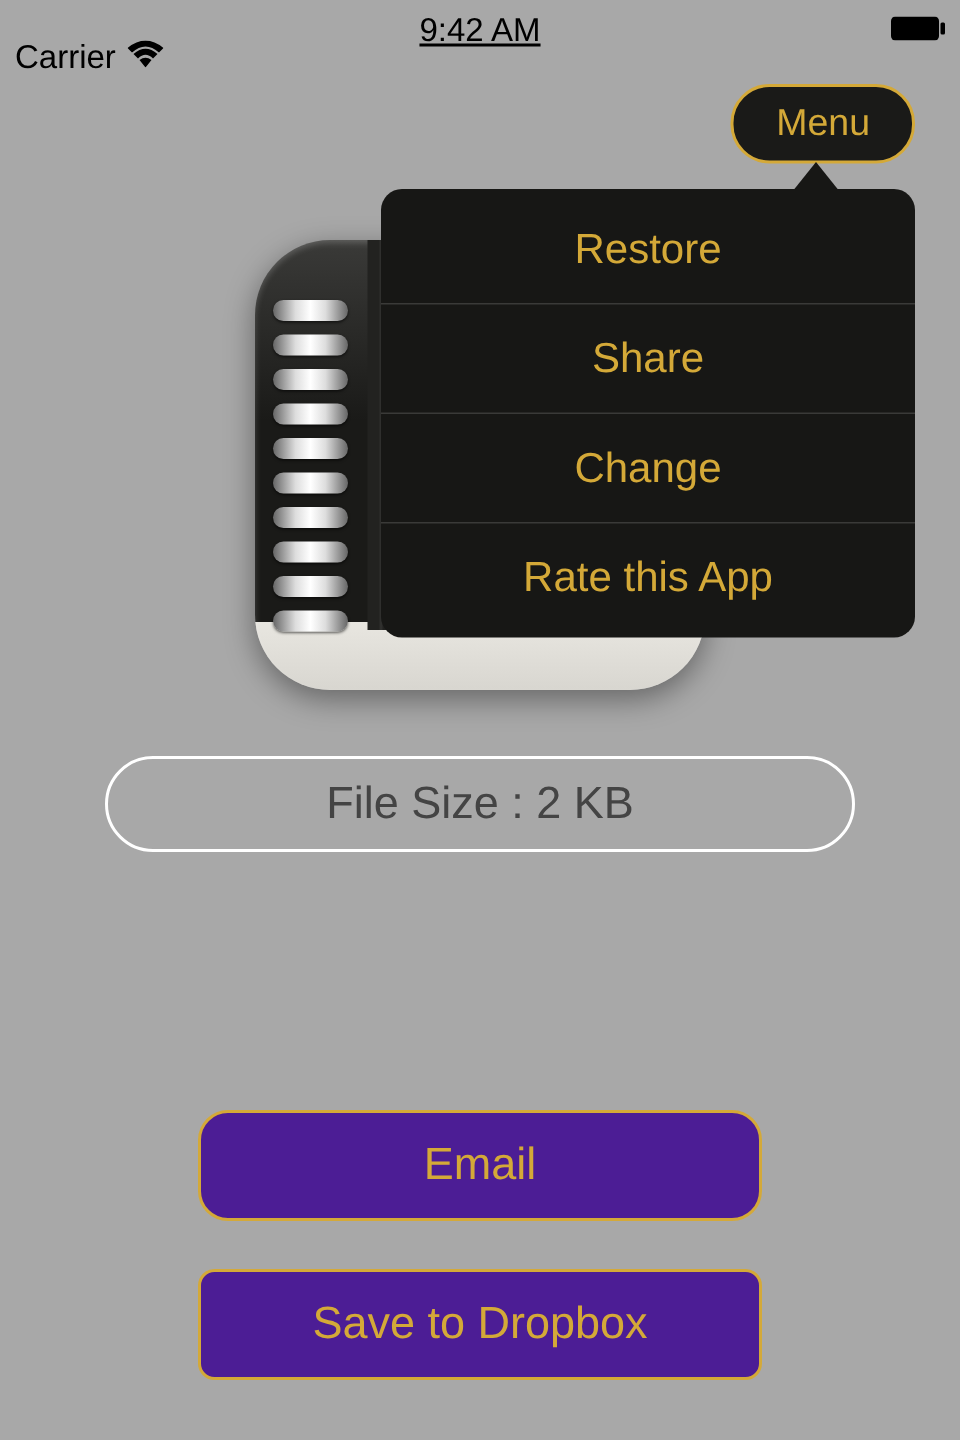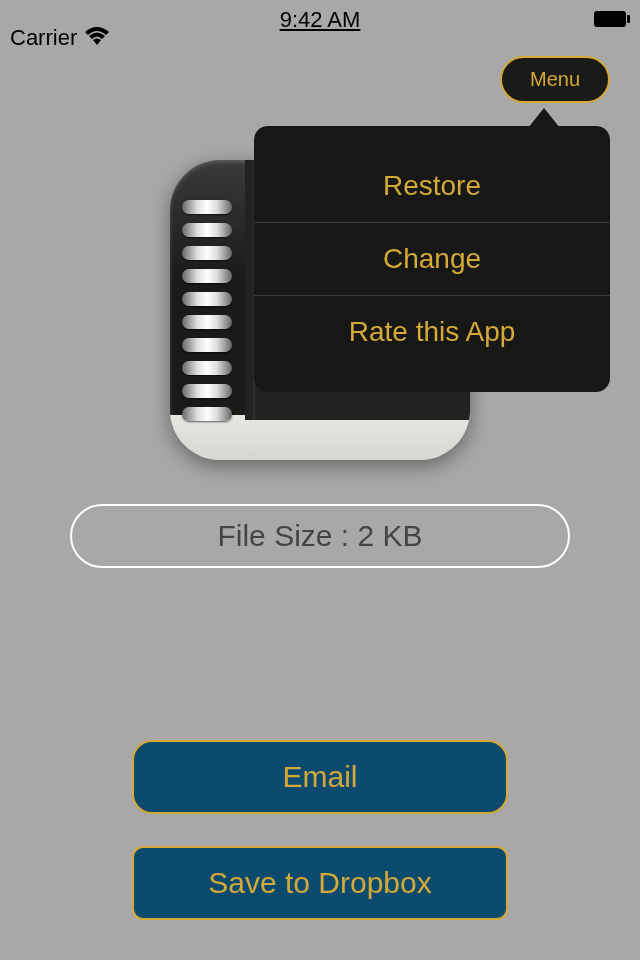--- a/index.html
+++ b/index.html
@@ -28,21 +28,21 @@
 
     .menu-button {
       position: absolute;
       top: 56px;
       right: 30px;
       background: #1a1a18;
       border: 2px solid #d4a938;
       border-radius: 26px;
       padding: 10px 28px;
       color: #d4a938;
-      font-size: 20px;
+      font-size: 25px;
       cursor: pointer;
     }
 
     .popover-arrow {
       position: absolute;
       top: 108px;
       right: 80px;
       width: 0;
       height: 0;
       border-left: 16px solid transparent;
@@ -51,21 +51,21 @@
       z-index: 10;
     }
 
     .popover {
       position: absolute;
       top: 126px;
       left: 254px;
       width: 356px;
       background: #171715;
       border-radius: 14px;
-      padding: 24px 0;
+      padding: 4px 0;
       z-index: 10;
     }
     .popover-item {
       color: #d4a938;
       font-size: 28px;
       text-align: center;
       padding: 20px 0;
       border-bottom: 1px solid #3a3a38;
       cursor: pointer;
     }
@@ -129,21 +129,21 @@
       justify-content: center;
       color: #444;
       font-size: 30px;
     }
 
     .action-button {
       position: absolute;
       left: 132px;
       width: 376px;
       height: 74px;
-      background: #0c4a6e;
+      background: #4c1d95;
       border: 2px solid #d4a938;
       border-radius: 20px;
       color: #d4a938;
       font-size: 30px;
       display: flex;
       align-items: center;
       justify-content: center;
       cursor: pointer;
     }
     .email-button { top: 740px; }
@@ -172,20 +172,21 @@
   </div>
 </div>
 
 <div class="menu-button">
   <span>Menu</span>
 </div>
 
 <div class="popover-arrow"></div>
 <div class="popover">
   <div class="popover-item">Restore</div>
+  <div class="popover-item">Share</div>
   <div class="popover-item">Change</div>
   <div class="popover-item">Rate this App</div>
 </div>
 
 <div class="app-icon">
   <div class="app-icon-leather"></div>
   <div class="app-icon-spiral">
     <div class="spiral-ring"></div>
     <div class="spiral-ring"></div>
     <div class="spiral-ring"></div>

